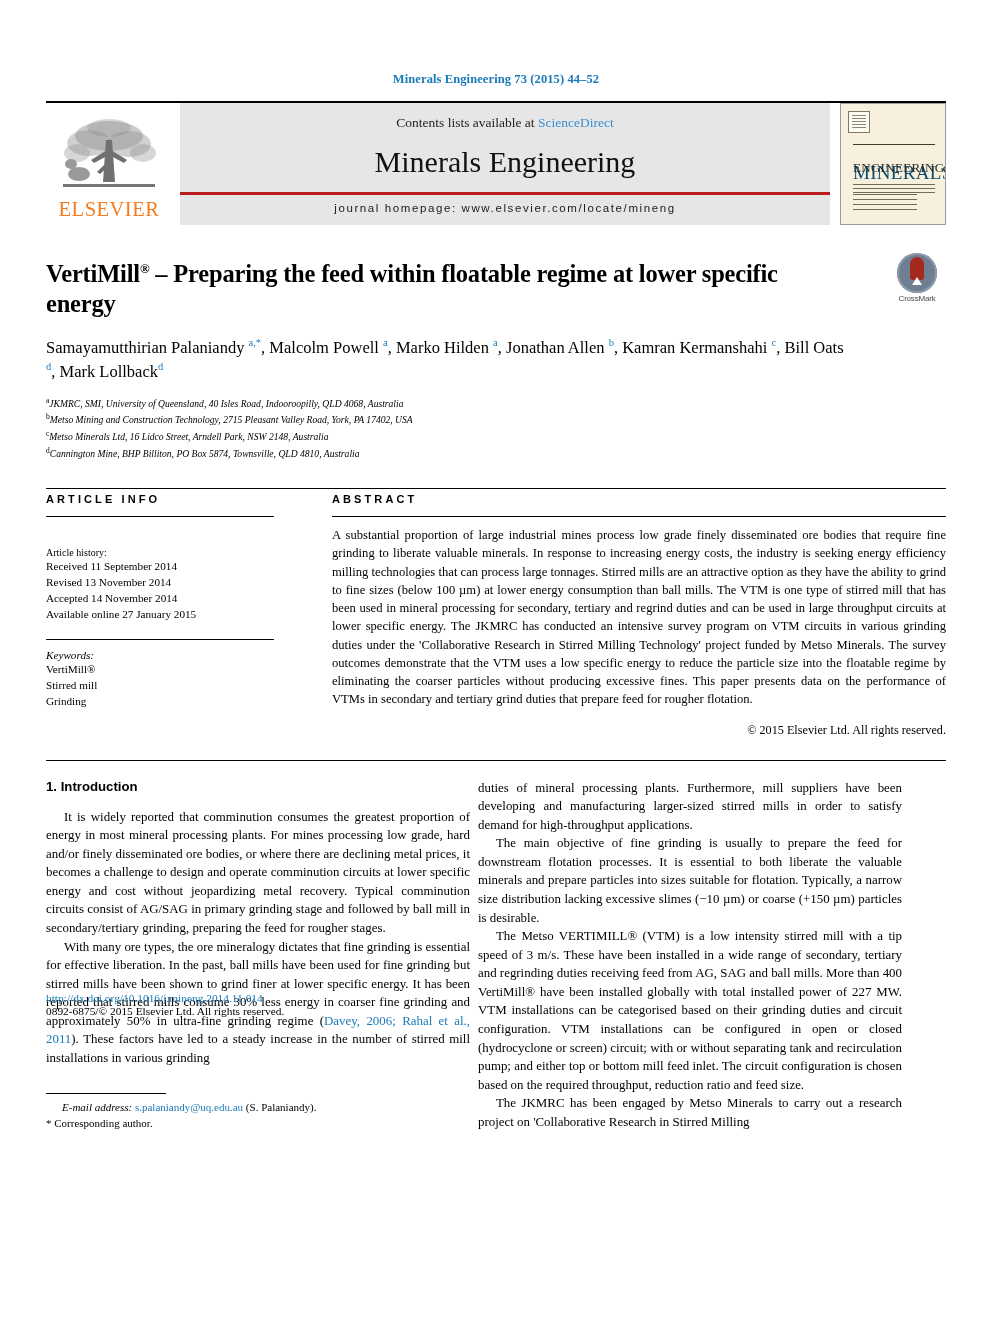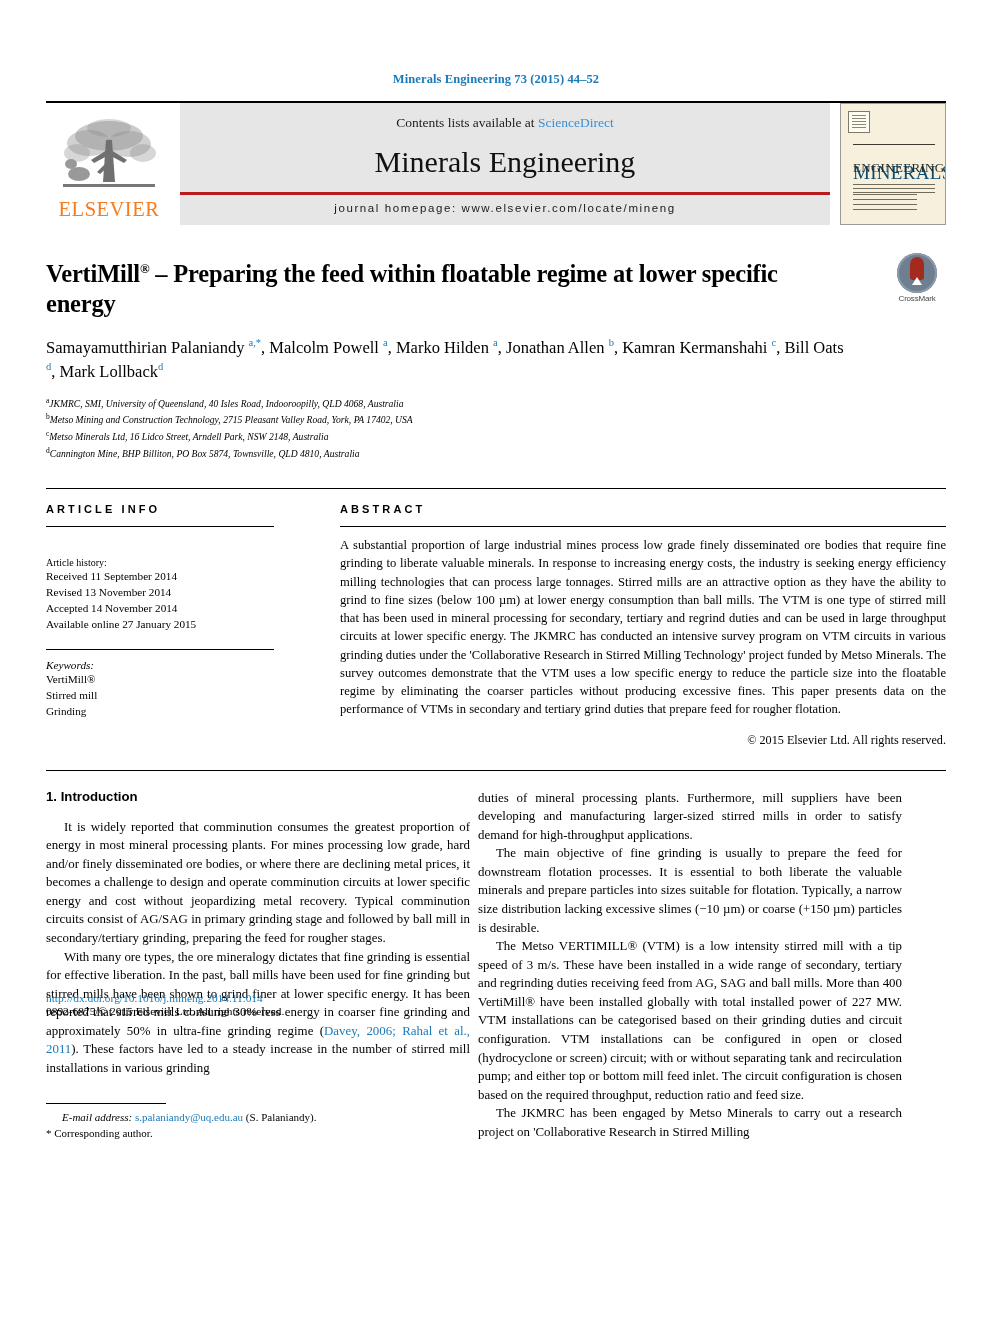--- a/index.html
+++ b/index.html
@@ -146,23 +146,22 @@
     font-style: italic;
     line-height: 1.53;
     font-family: "Liberation Serif", serif;
   }
   .affil sup { font-style: normal; font-size: 7.5px; }
 
   
   .infoabs {
     margin: 26px 46px 0 46px;
     border-top: 1px solid #000;
-    padding-top: 14px;
+    padding-top: 4px;
     display: flex;
-    gap: 8px;
   }
   .col-info { width: 268px; flex: 0 0 268px; padding-right: 18px; }
   .col-abs  { flex: 1 1 auto; padding-left: 18px; }
   .sec-head {
     font-family: "Liberation Sans", sans-serif;
     font-size: 11px; font-weight: bold;
     letter-spacing: 3.1px;
     margin-bottom: 11px;
   }
   .hr-thin { border-top: 1px solid #000; margin: 0 0 9px 0; }

